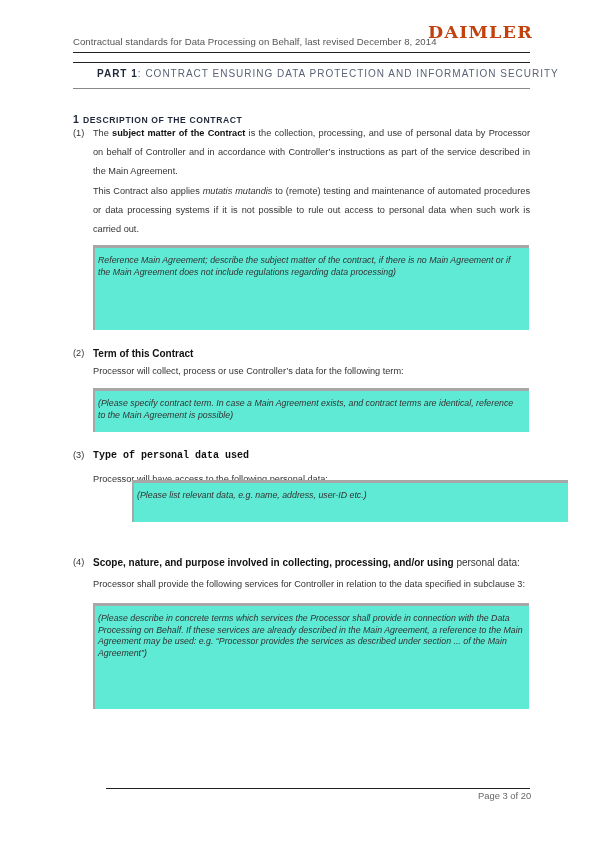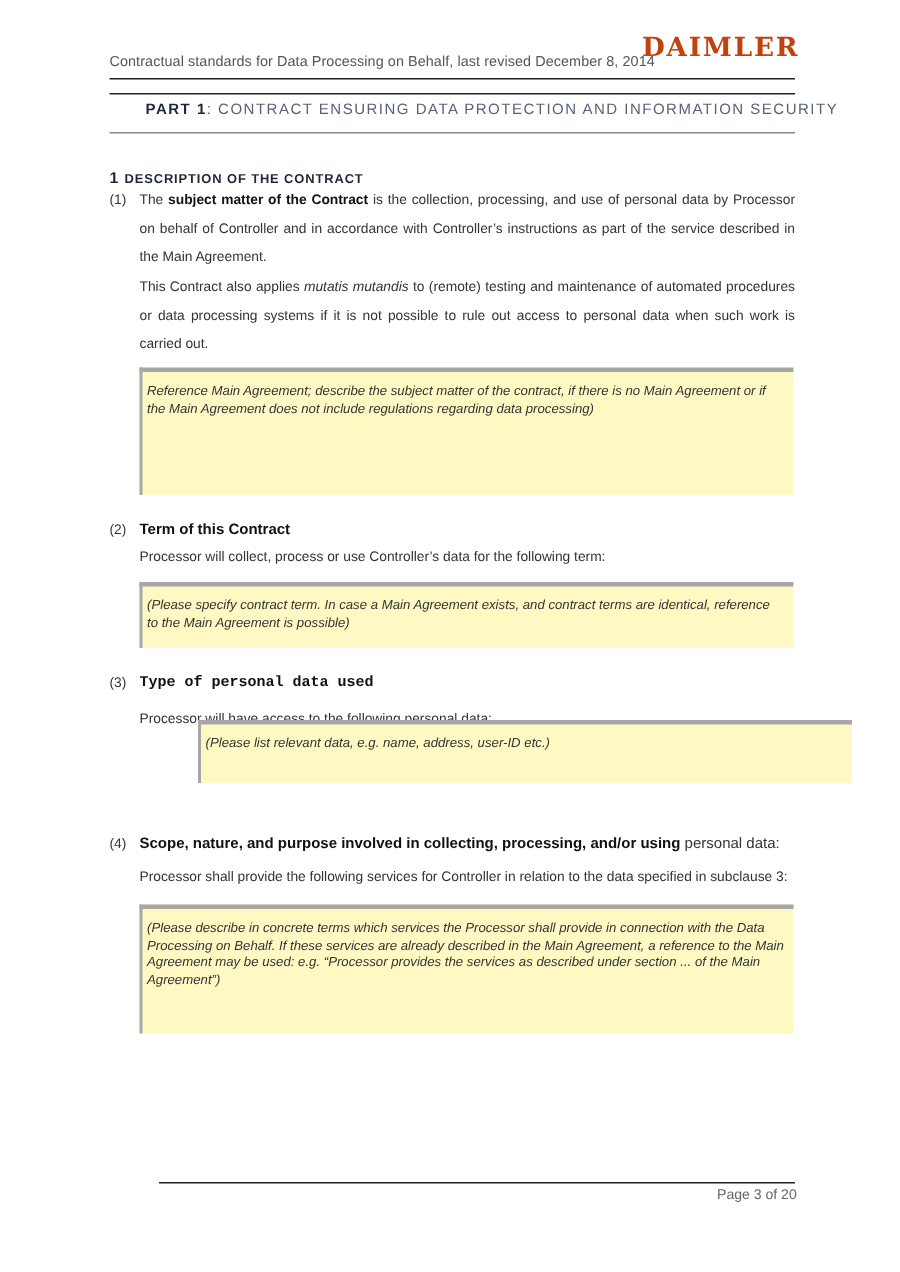--- a/index.html
+++ b/index.html
@@ -11,21 +11,21 @@
       letter-spacing: 1.2px; color: #c2410c; font-weight: bold; }
     .rule { left: 73px; width: 457px; height: 0; border-top: 1.2px solid #222; }
     .rule.thin { border-top: 1px solid #888; }
     .part-title { left: 73px; top: 68px; font-size: 10px; letter-spacing: 1px; color: #5a6275; padding-left: 24px; }
     .part-title .strong { color: #1e2638; font-weight: bold; }
     .sec-title { left: 73px; top: 113px; font-size: 10.5px; font-weight: bold; color: #1e2638; letter-spacing: 0.6px; }
     .sec-title .sc { font-size: 8.6px; }
     .num { left: 73px; font-size: 9.2px; color: #333; }
     .para { left: 93px; width: 437px; font-size: 9.2px; line-height: 19px; color: #333; text-align: justify; }
     .para b { color: #111; }
-    .box { left: 93px; width: 436px; background: #fef9c3; border-top: 3px solid #a7a7a7;
+    .box { left: 93px; width: 436px; background: #5eead4; border-top: 3px solid #a7a7a7;
       border-left: 2.5px solid #a7a7a7; box-sizing: border-box; padding: 7px 6px 0 3px;
       font-size: 8.8px; font-style: italic; line-height: 11.7px; color: #333; }
     .item-title { left: 93px; font-size: 10px; font-weight: bold; color: #111; }
     .footer-rule { left: 106px; width: 424px; top: 788px; border-top: 1.2px solid #222; }
     .page-num { left: 478px; top: 790px; font-size: 9.4px; color: #666; }
   </style>
 </head>
 <body>
 
 <div class="abs header-text">Contractual standards for Data Processing on Behalf, last revised December 8, 2014</div>
@@ -61,16 +61,16 @@
 <div class="abs num" style="top:450px;">(3)</div>
 <div class="abs item-title" style="top:450px;font-family:Liberation Mono, monospace;">Type of personal data used</div>
 <div class="abs para" style="top:470px;">Processor will have access to the following personal data:</div>
 <div class="abs box" style="top:480px; height:42px;margin-left:39px;">(Please list relevant data, e.g. name, address, user-ID etc.)</div>
 
 <div class="abs num" style="top:557px;">(4)</div>
 <div class="abs item-title" style="top:557px; width:440px;">
   <span>Scope, nature, and purpose involved in collecting, processing, and/or using</span><span style="font-weight:normal;color:#333;"> personal data:</span>
 </div>
 <div class="abs para" style="top:575px;">Processor shall provide the following services for Controller in relation to the data specified in subclause 3:</div>
-<div class="abs box" style="top:603px; height:86px;">(Please describe in concrete terms which services the Processor shall provide in connection with the Data Processing on Behalf. If these services are already described in the Main Agreement, a reference to the Main Agreement may be used: e.g. “Processor provides the services as described under section ... of the Main Agreement”)</div>
+<div class="abs box" style="top:603px; height:106px;">(Please describe in concrete terms which services the Processor shall provide in connection with the Data Processing on Behalf. If these services are already described in the Main Agreement, a reference to the Main Agreement may be used: e.g. “Processor provides the services as described under section ... of the Main Agreement”)</div>
 
 <div class="abs footer-rule"></div>
 <div class="abs page-num">Page 3 of 20</div>
 
 </body></html>

